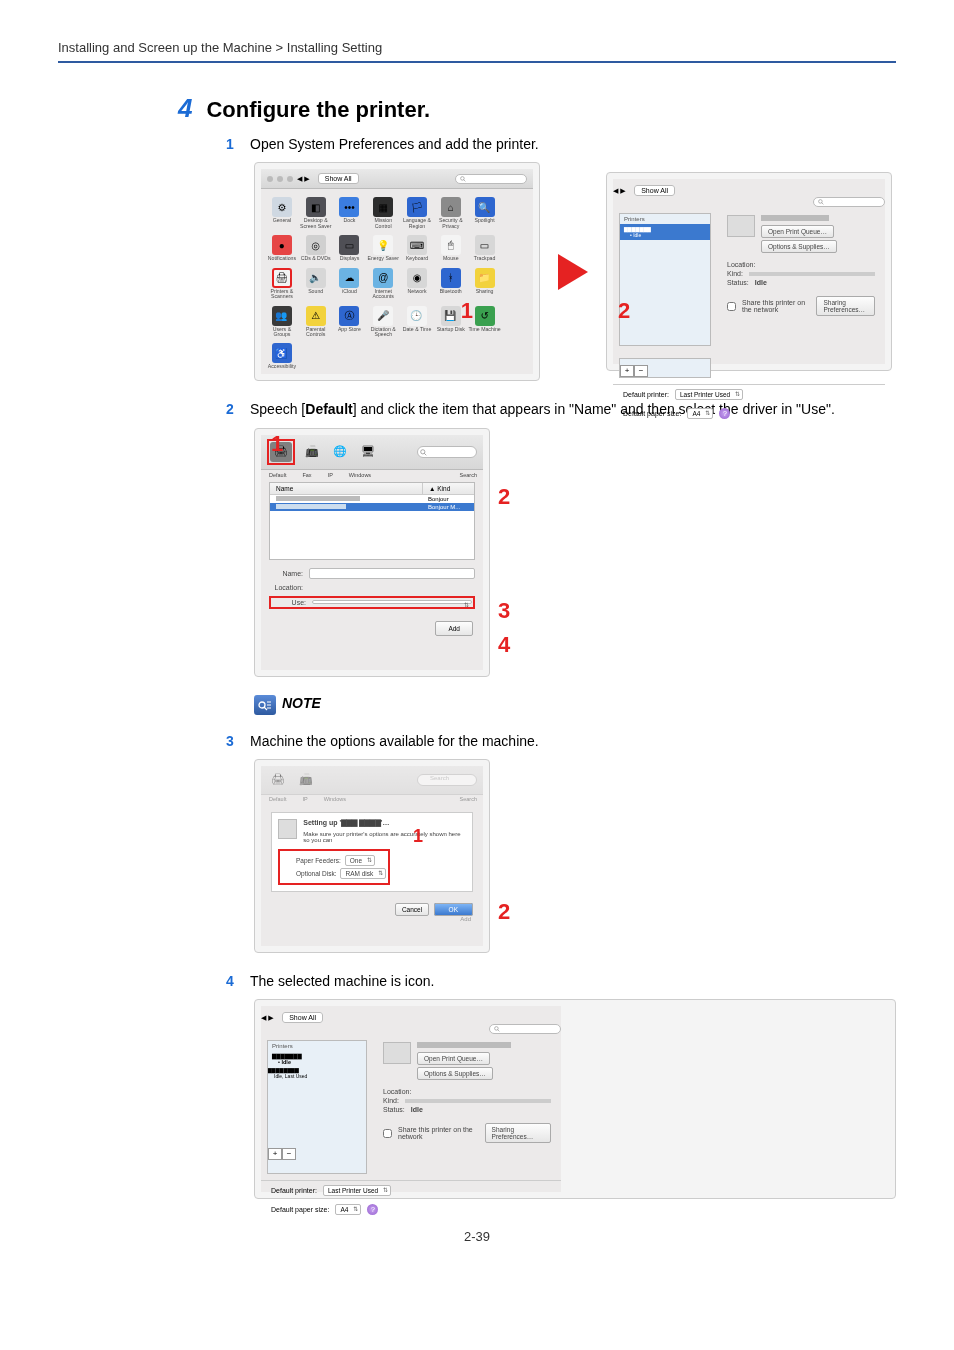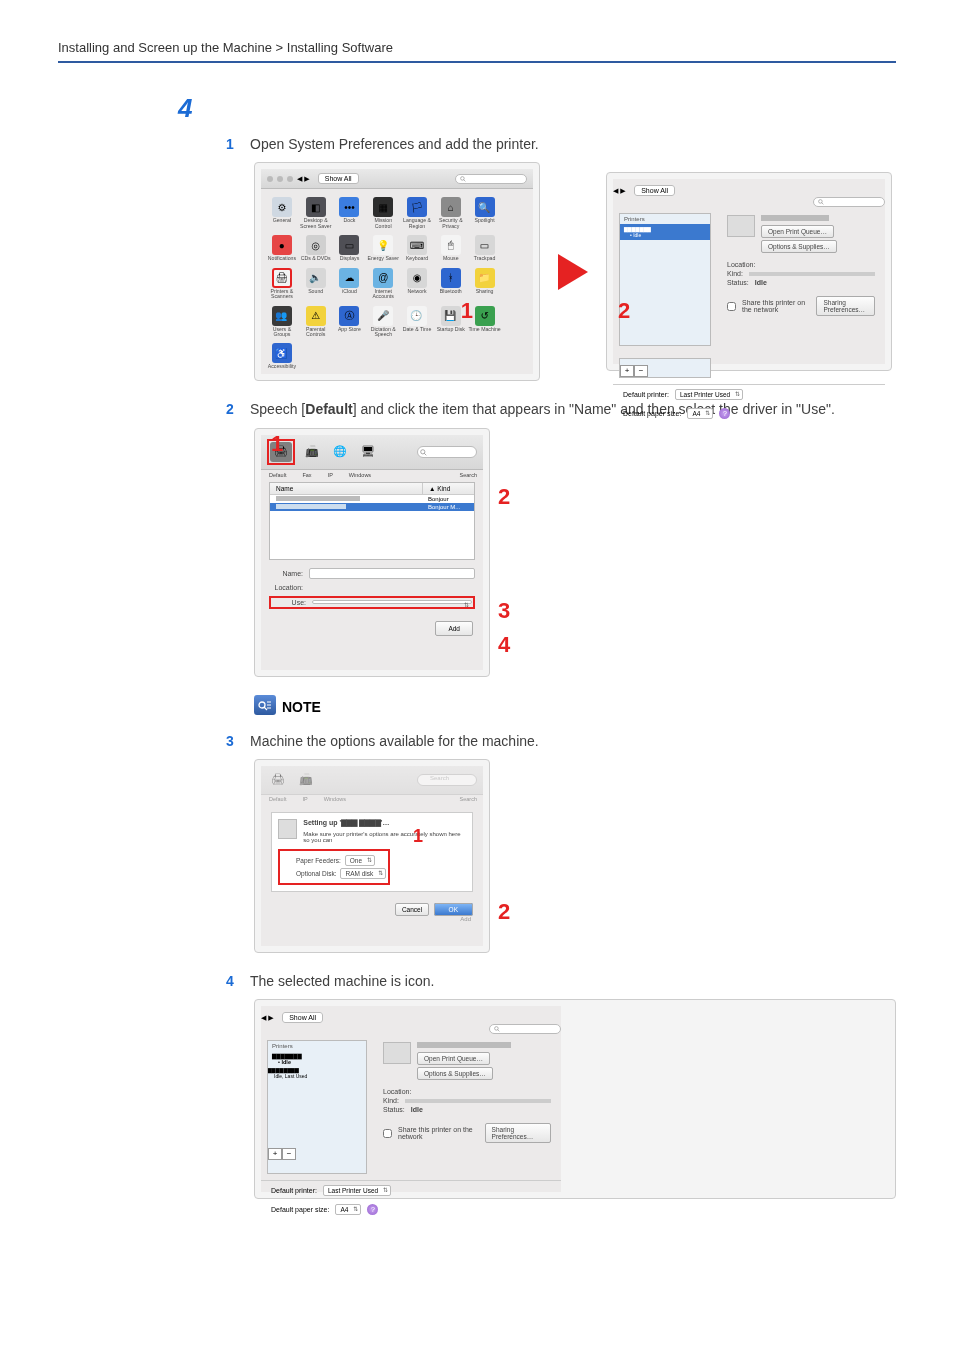--- a/index.html
+++ b/index.html
@@ -4,21 +4,21 @@
 <style>
   * { box-sizing: border-box; margin: 0; padding: 0; }
   body { font-family: Arial, Helvetica, sans-serif; background: #fff; width: 954px; }
   .page { padding: 40px 58px 30px 58px; }
   .breadcrumb-row { font-size: 13px; color: #333; padding-bottom: 6px; border-bottom: 2px solid #2e5aa0; margin-bottom: 30px; }
   .step-row { display: flex; align-items: baseline; margin-bottom: 10px; margin-left: 120px; }
   .step-num-big { color: #1b6bd5; font-size: 26px; font-weight: 900; font-style: italic; margin-right: 14px; font-family: Arial, sans-serif; }
   .step-title { font-size: 22px; font-weight: 900; font-family: Arial, sans-serif; }
   .sub-row { display: flex; align-items: baseline; margin-left: 168px; margin-bottom: 8px; }
   .sub-num { color: #1b6bd5; font-weight: 900; font-size: 14px; margin-right: 10px; min-width: 14px; }
-  .sub-text { font-size: 14px; color: #404040; line-height: 1.45; flex: 1; }
+  .sub-text { font-size: 14px; color: #000000; line-height: 1.45; flex: 1; }
   .img-area { margin-left: 196px; margin-bottom: 18px; }
   .triplet { display: flex; align-items: center; gap: 18px; }
   .shot { background: #f4f4f4; border: 1px solid #ccc; border-radius: 4px; padding: 6px; }
   .sysprefs { width: 272px; height: 205px; background: #eceaea; position: relative; }
   .sysprefs .titlebar { display: flex; align-items: center; gap: 4px; padding: 4px 6px; background: linear-gradient(#e9e9e9,#d7d7d7); border-bottom: 1px solid #bbb; }
   .tb-dot { width: 6px; height: 6px; border-radius: 50%; background: #bbb; }
   .showall { font-size: 7px; padding: 1px 6px; background: #fff; border: 1px solid #bbb; border-radius: 3px; margin-left: 4px; }
   .searchf { margin-left: auto; width: 72px; height: 10px; background: #fff; border: 1px solid #bbb; border-radius: 8px; display: flex; align-items: center; padding-left: 4px; }
   .searchf svg { width: 6px; height: 6px; }
   .grid { display: flex; flex-wrap: wrap; padding: 6px 4px; gap: 0; }
@@ -60,41 +60,42 @@
 
   .opts-shot { width: 222px; height: 180px; background: #eceaea; position: relative; }
   .opts-body { margin: 6px 10px; background: #fff; border: 1px solid #ccc; padding: 6px; font-size: 6.5px; color: #444; }
   .opts-body .setup { font-size: 7px; font-weight: bold; margin-bottom: 4px; }
   .opts-body .msg { font-size: 6px; margin-bottom: 6px; }
   .opts-body .opt-r { display: flex; align-items: center; gap: 4px; margin: 2px 0 2px 14px; }
 
   .result-shot { width: 300px; height: 186px; background: #eceaea; position: relative; }
 
   .note-box { margin-left: 196px; margin-bottom: 16px; }
-  .note-hdr { display: flex; align-items: flex-end; gap: 6px; margin-bottom: 4px; }
+  .note-hdr { display: flex; align-items: flex-start; gap: 6px; margin-bottom: 4px; font-style: italic; }
   .note-ic { width: 22px; height: 20px; background: linear-gradient(#5a8bd8,#2e5aa0); border-radius: 3px; display: flex; align-items: center; justify-content: center; color: #fff; }
   .note-label { font-weight: 900; font-size: 14px; }
   .note-text { font-size: 14px; color: #222; line-height: 1.45; max-width: 610px; }
 
   .pnum { text-align: center; font-size: 13px; color: #333; margin-top: 30px; }
   .cb { font-size: 7px; border: 1px solid #aaa; width: 9px; height: 9px; }
 </style>
 </head>
 <body>
 
 <div class="page">
 
   <div class="breadcrumb-row">
     <span>Installing and Screen up the Machine</span>
     <span>&gt;</span>
-    <span>Installing Software</span>
+    <span>Installing Setting</span>
   </div>
 
   <div class="step-row">
     <div class="step-num-big">4</div>
+    <div class="step-title">Configure the printer.</div>
   </div>
 
   <div class="sub-row">
     <div class="sub-num">1</div>
     <div class="sub-text">Open System Preferences and add the printer.</div>
   </div>
 
   <div class="img-area">
     <div class="triplet">
 
@@ -534,14 +535,15 @@
         </div>
         <div class="ps-footer" style="border-top:none;">
           <span>Default paper size:</span>
           <span class="sel-fake">A4</span>
           <span class="help-q">?</span>
         </div>
       </div>
     </div>
   </div>
 
+  <div class="pnum">2-39</div>
 
 </div>
 
 </body></html>

